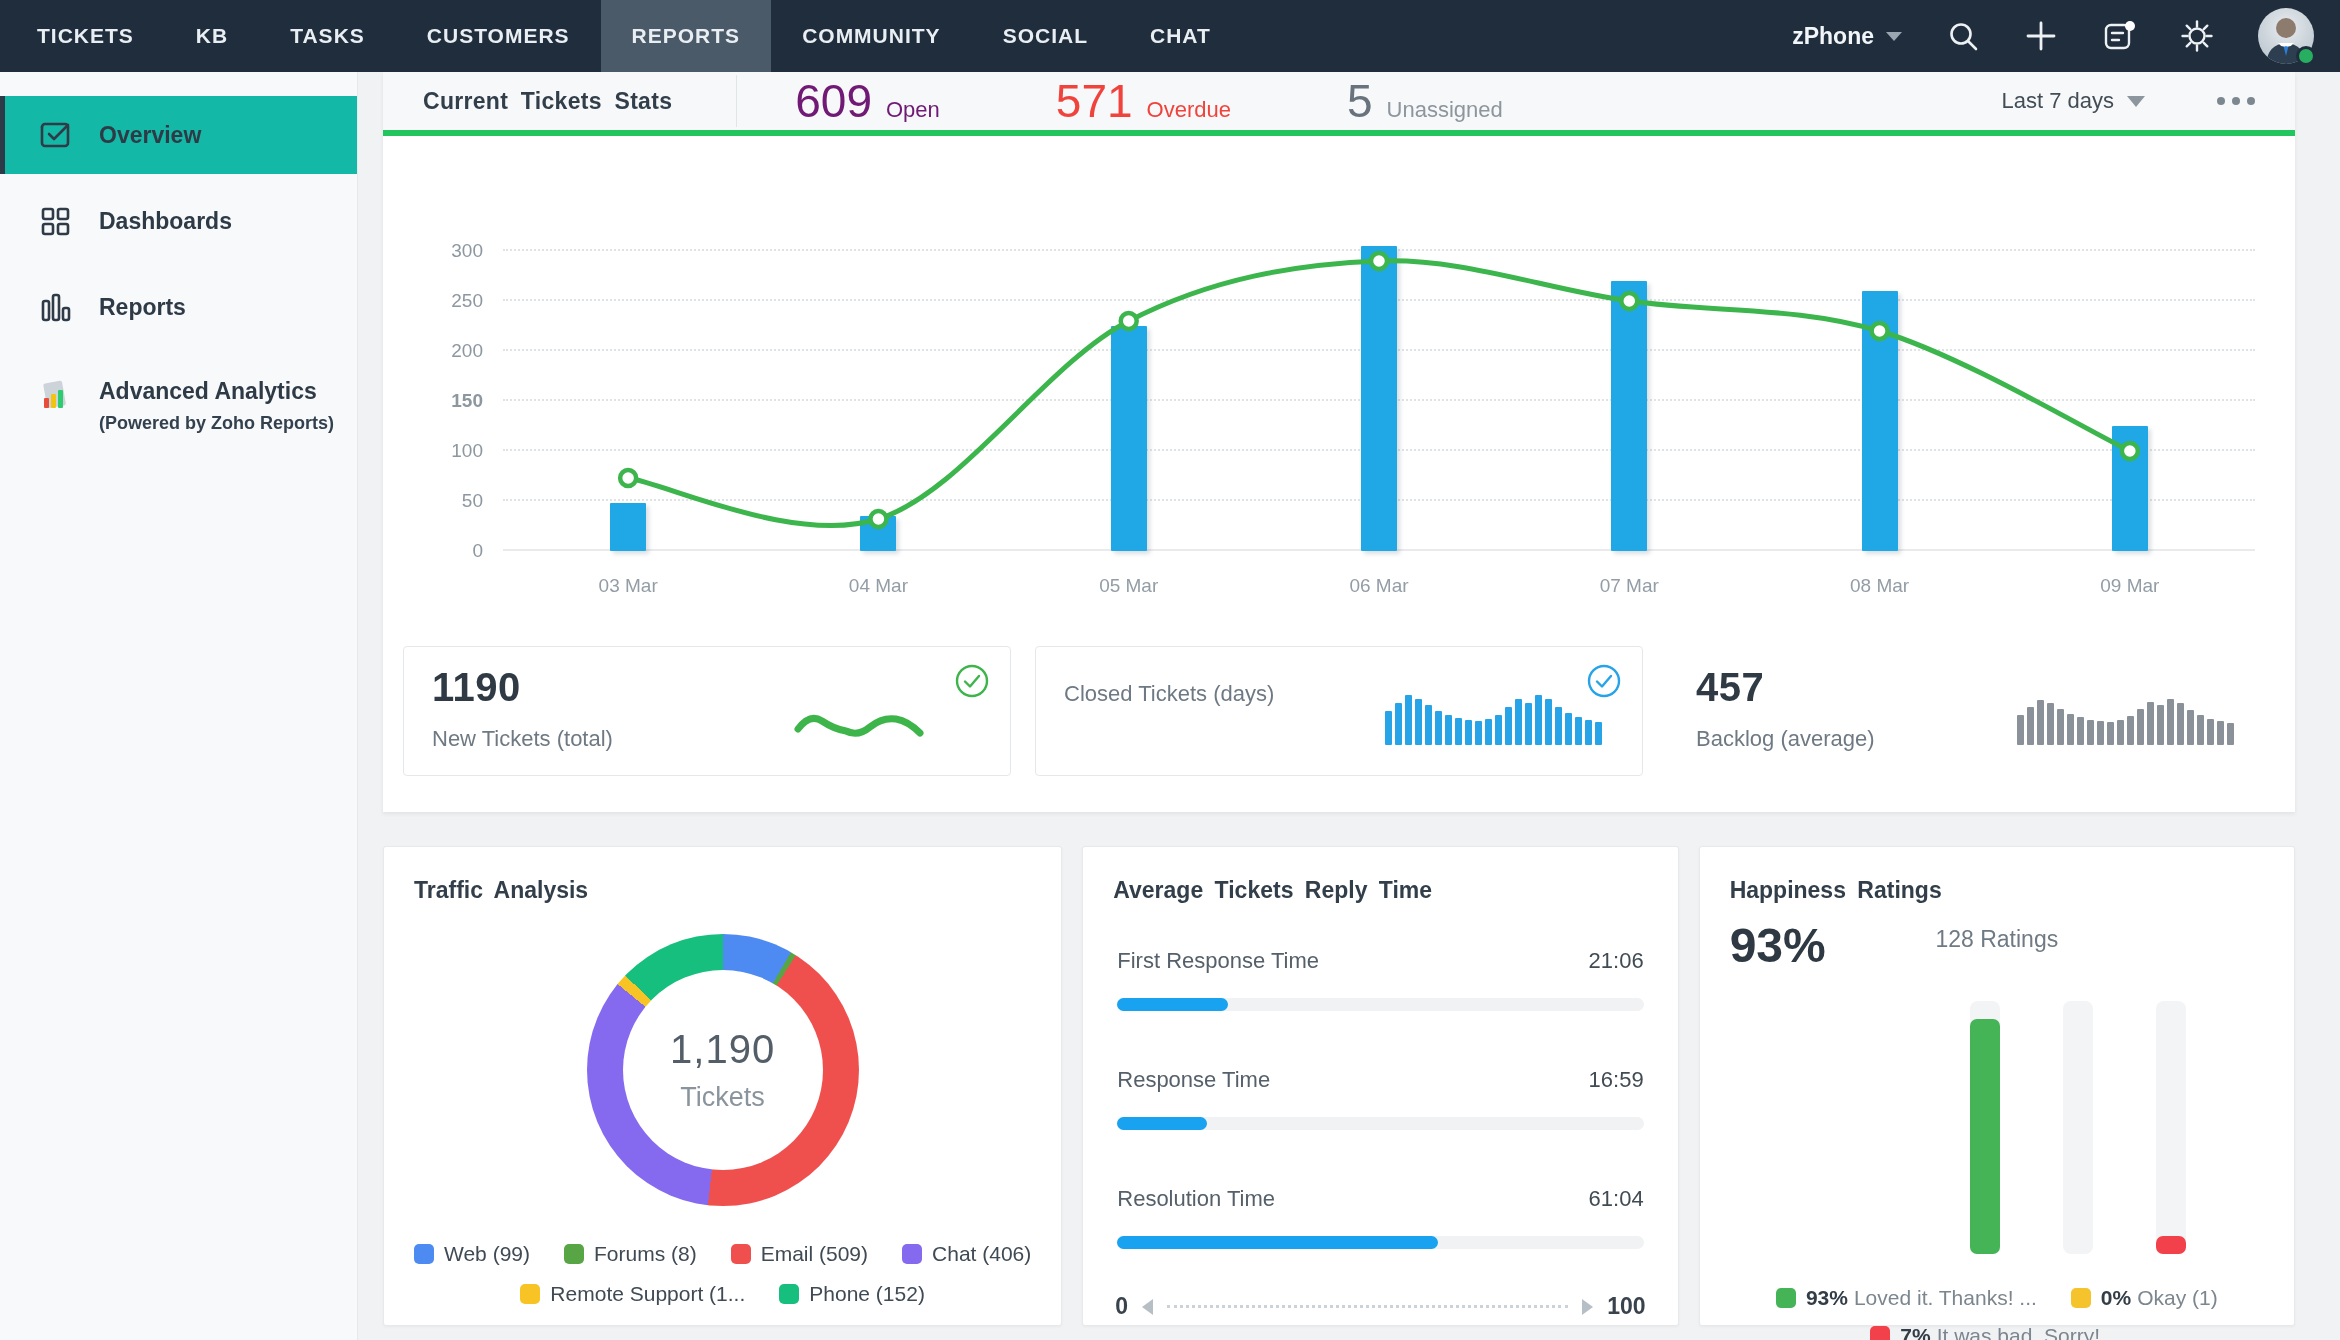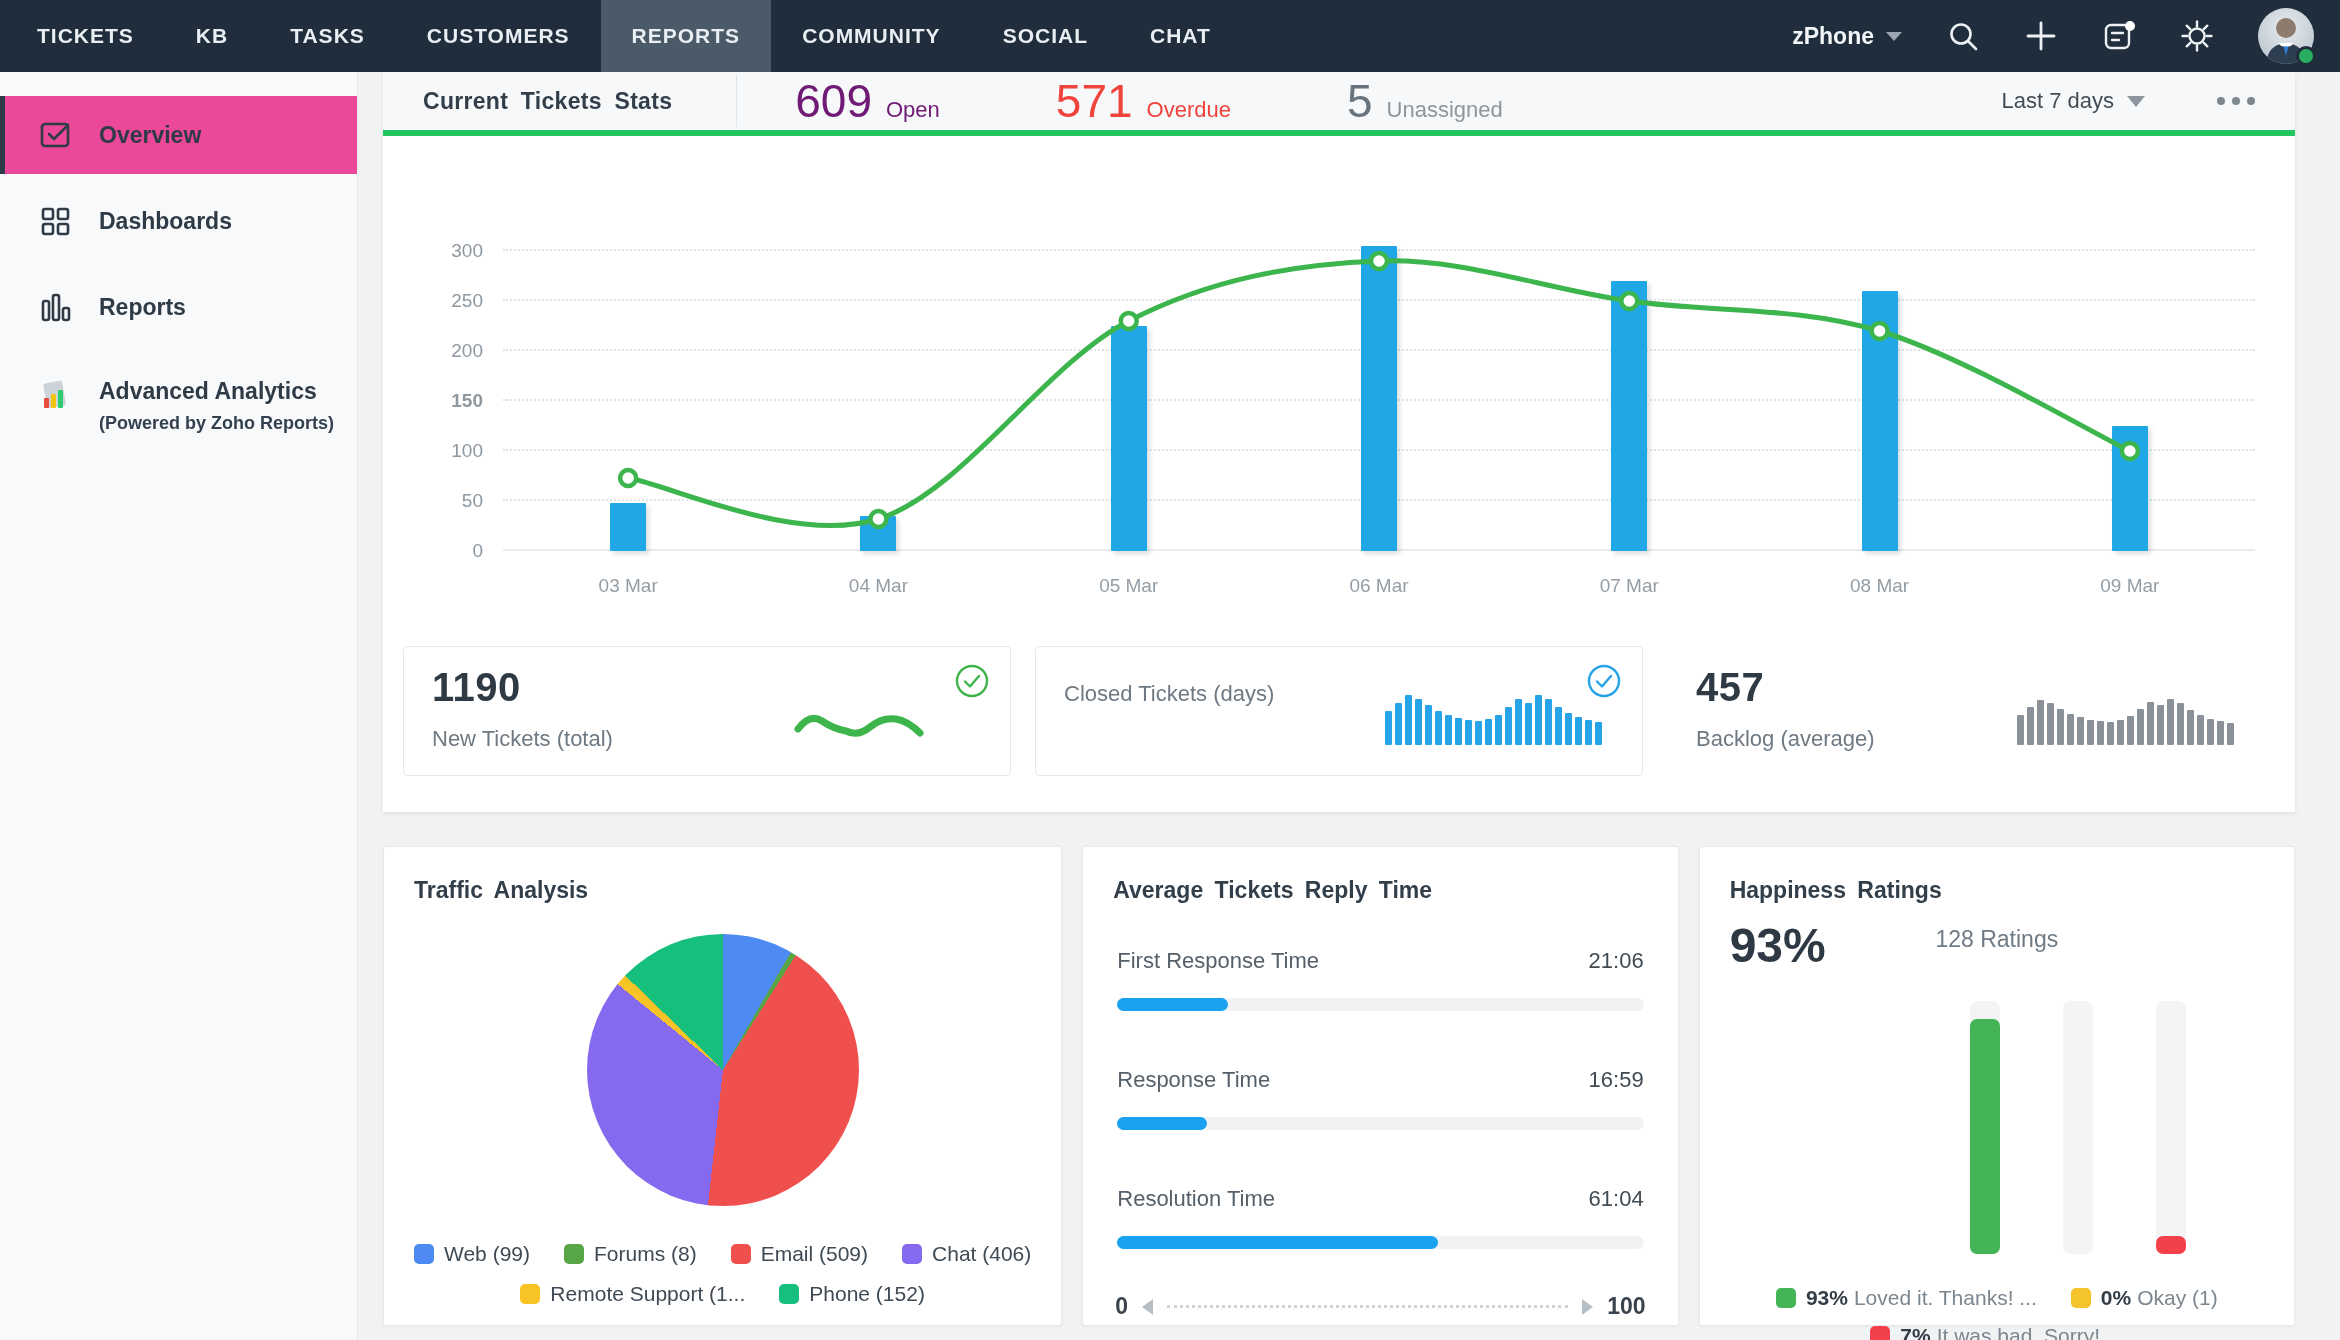--- a/index.html
+++ b/index.html
@@ -14,21 +14,21 @@
   .product-switch { display:flex; align-items:center; gap:12px; color:#f2f6f9; font-size:23px; font-weight:600; cursor:pointer; }
   .caret-down { width:0; height:0; border-left:8px solid transparent; border-right:8px solid transparent; border-top:9px solid #9aa6b1; }
   .nav-icon { width:34px; height:34px; display:block; cursor:pointer; }
   .avatar-wrap { position:relative; width:56px; height:56px; }
   .avatar { width:56px; height:56px; border-radius:50%; background:radial-gradient(circle at 50% 35%, #e8ecef 0%, #c2ccd4 70%, #9fadb8 100%); overflow:hidden; cursor:pointer; }
   .status-dot { position:absolute; right:-2px; bottom:-2px; width:20px; height:20px; border-radius:50%; background:#27ae60; border:3px solid #1f2d3c; }
 
   
   .sidebar { position:absolute; left:0; top:72px; width:358px; height:1268px; background:#f8f9fb; border-right:1px solid #e6e8ea; padding-top:24px; }
   .side-item { display:flex; align-items:center; gap:26px; height:78px; padding-left:32px; margin-bottom:8px; cursor:pointer; border-left:5px solid transparent; }
-  .side-item.active { background:#ec4899; border-left-color:#2d3b49; }
+  .side-item.active { background:#14b8a6; border-left-color:#2d3b49; }
   .side-label { font-size:23px; font-weight:700; color:#2e3b47; }
   .side-item.analytics { height:auto; padding:14px 0 14px 32px; margin-top:18px; align-items:flex-start; }
   .side-sub { font-size:18px; font-weight:700; color:#33414e; margin-top:8px; }
   .side-icon { flex:0 0 36px; }
 
   
   .main { position:absolute; left:359px; top:72px; width:1981px; height:1268px; background:#f1f2f3; padding:0 45px 0 24px; }
   .top-section { width:100%; height:740px; background:#ffffff; box-shadow:0 2px 4px rgba(40,50,60,.08); display:flex; flex-direction:column; }
 
   
@@ -366,20 +366,24 @@
       </div>
     </div>
   </div>
 
   <div class="bottom-grid">
 
     <div class="panel">
       <div class="panel-title">Traffic Analysis</div>
       <div class="donut-wrap">
         <div class="donut" id="donut" style="background: conic-gradient(rgb(77, 139, 242) 0deg, rgb(77, 139, 242) 29.95deg, rgb(87, 165, 69) 29.95deg, rgb(87, 165, 69) 32.37deg, rgb(240, 80, 77) 32.37deg, rgb(240, 80, 77) 186.35deg, rgb(133, 105, 239) 186.35deg, rgb(133, 105, 239) 309.18deg, rgb(247, 195, 37) 309.18deg, rgb(247, 195, 37) 314.02deg, rgb(23, 191, 126) 314.02deg, rgb(23, 191, 126) 360deg);"></div>
+        <div class="donut-hole">
+          <div class="donut-value">1,190</div>
+          <div class="donut-sub">Tickets</div>
+        </div>
       </div>
       <div class="legend" id="traffic-legend">
           <div class="legend-row">
             <div class="legend-item">
               <span class="legend-swatch" style="background:#4d8bf2"></span>
               <span class="legend-text">Web (99)</span>
             </div>
             <div class="legend-item">
               <span class="legend-swatch" style="background:#57a545"></span>
               <span class="legend-text">Forums (8)</span>

